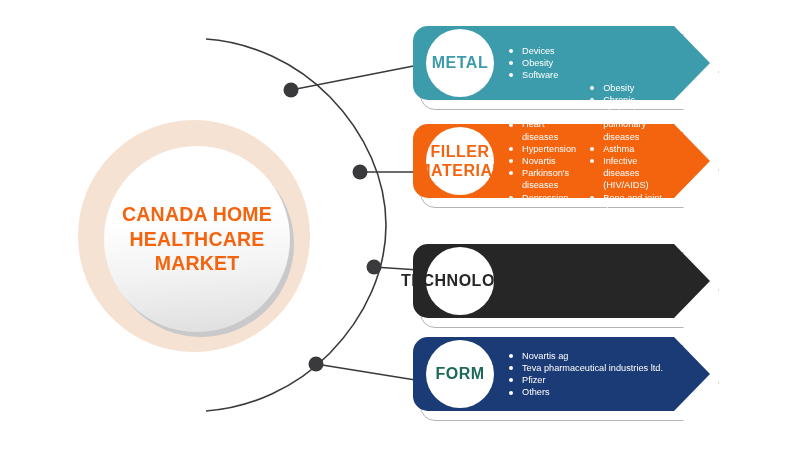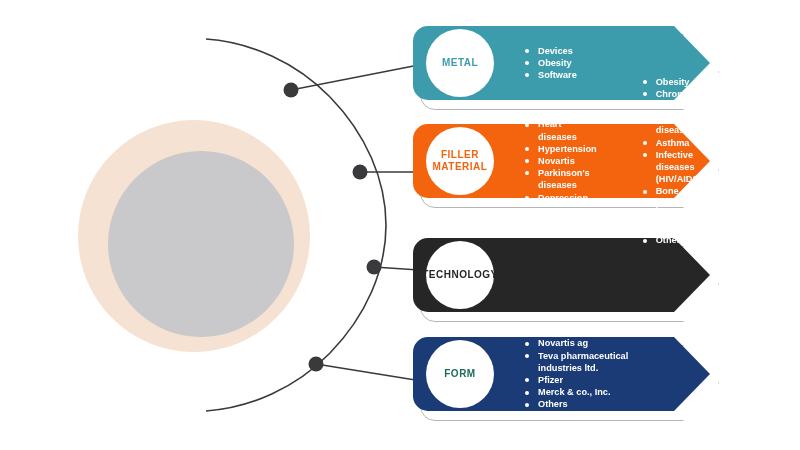--- a/index.html
+++ b/index.html
@@ -108,43 +108,42 @@
     border-radius: 50%;
     background: #ffffff;
     left: 13px;
     top: 3px;
     display: flex;
     align-items: center;
     justify-content: center;
     z-index: 3;
   }
   .banner-knob-label {
-    font-size: 10px;
+    font-size: 16px;
     font-weight: bold;
     letter-spacing: 0.5px;
     text-align: center;
     line-height: 1.2;
     white-space: pre-line;
   }
   .banner-cols {
     position: absolute;
     left: 96px;
     top: 0;
     right: 34px;
     height: 100%;
     display: flex;
     align-items: center;
     gap: 14px;
     z-index: 2;
   }
   .bullets {
     list-style: none;
-    margin: 16px;
+    margin: 0;
     padding: 0;
-    font-weight: bold;
   }
   .bullets li {
     position: relative;
     padding-left: 13px;
     color: #ffffff;
     font-size: 9.2px;
     line-height: 12.2px;
     white-space: pre-line;
   }
   .bullets li::before {
@@ -154,21 +153,21 @@
     top: 4.3px;
     width: 4px;
     height: 4px;
     border-radius: 50%;
     background: #ffffff;
   }
 
   
   #banner-metal      { left: 413px; top: 26px;  width: 297px; }
   #banner-filler     { left: 413px; top: 124px; width: 297px; }
-  #banner-technology { left: 413px; top: 238px; width: 297px; }
+  #banner-technology { left: 413px; top: 244px; width: 297px; }
   #banner-form       { left: 413px; top: 337px; width: 297px; }
 </style>
 </head>
 <body style="background: rgb(255, 255, 255);">
 
 <div id="stage">
 
   <svg id="wires" viewBox="0 0 800 450" xmlns="http://www.w3.org/2000/svg">
     <path d="M 206 39 C 250 42 296 62 330 97" fill="none" stroke="#3a3a3c" stroke-width="1.6"></path>
     <path d="M 330 97 C 366 134 386 180 386 225 C 386 270 366 316 330 353" fill="none" stroke="#3a3a3c" stroke-width="1.6"></path>
@@ -181,20 +180,25 @@
 
     <circle cx="291" cy="90" r="7.5" fill="#3a3a3c"></circle>
     <circle cx="360" cy="172" r="7.5" fill="#3a3a3c"></circle>
     <circle cx="374" cy="267" r="7.5" fill="#3a3a3c"></circle>
     <circle cx="316" cy="364" r="7.5" fill="#3a3a3c"></circle>
   </svg>
 
   <div id="hub">
     <div id="hub-ring" style="background: rgb(246, 226, 210);"></div>
     <div id="hub-shadow"></div>
+    <div id="hub-disc">
+      <div id="hub-title" style="color: rgb(244, 100, 15);">CANADA HOME
+HEALTHCARE
+MARKET</div>
+    </div>
   </div>
 
   <div class="banner" id="banner-metal">
     <div class="banner-shadow"></div>
     <div class="banner-body" style="background: rgb(61, 156, 171);"></div>
     <div class="banner-knob">
       <div class="banner-knob-label" style="color: rgb(61, 156, 171);">METAL</div>
     </div>
     <div class="banner-cols">
         <ul class="bullets">
@@ -245,19 +249,18 @@
     <div class="banner-shadow"></div>
     <div class="banner-body" style="background: rgb(26, 59, 117);"></div>
     <div class="banner-knob">
       <div class="banner-knob-label" style="color: rgb(28, 107, 90);">FORM</div>
     </div>
     <div class="banner-cols">
         <ul class="bullets">
           <li>Novartis ag</li>
           <li>Teva pharmaceutical industries ltd.</li>
           <li>Pfizer</li>
-          <li>Merck &amp; co., Inc.</li>
           <li>Others</li>
         </ul>
       </div>
   </div>
 
 </div>
 
 </body></html>

